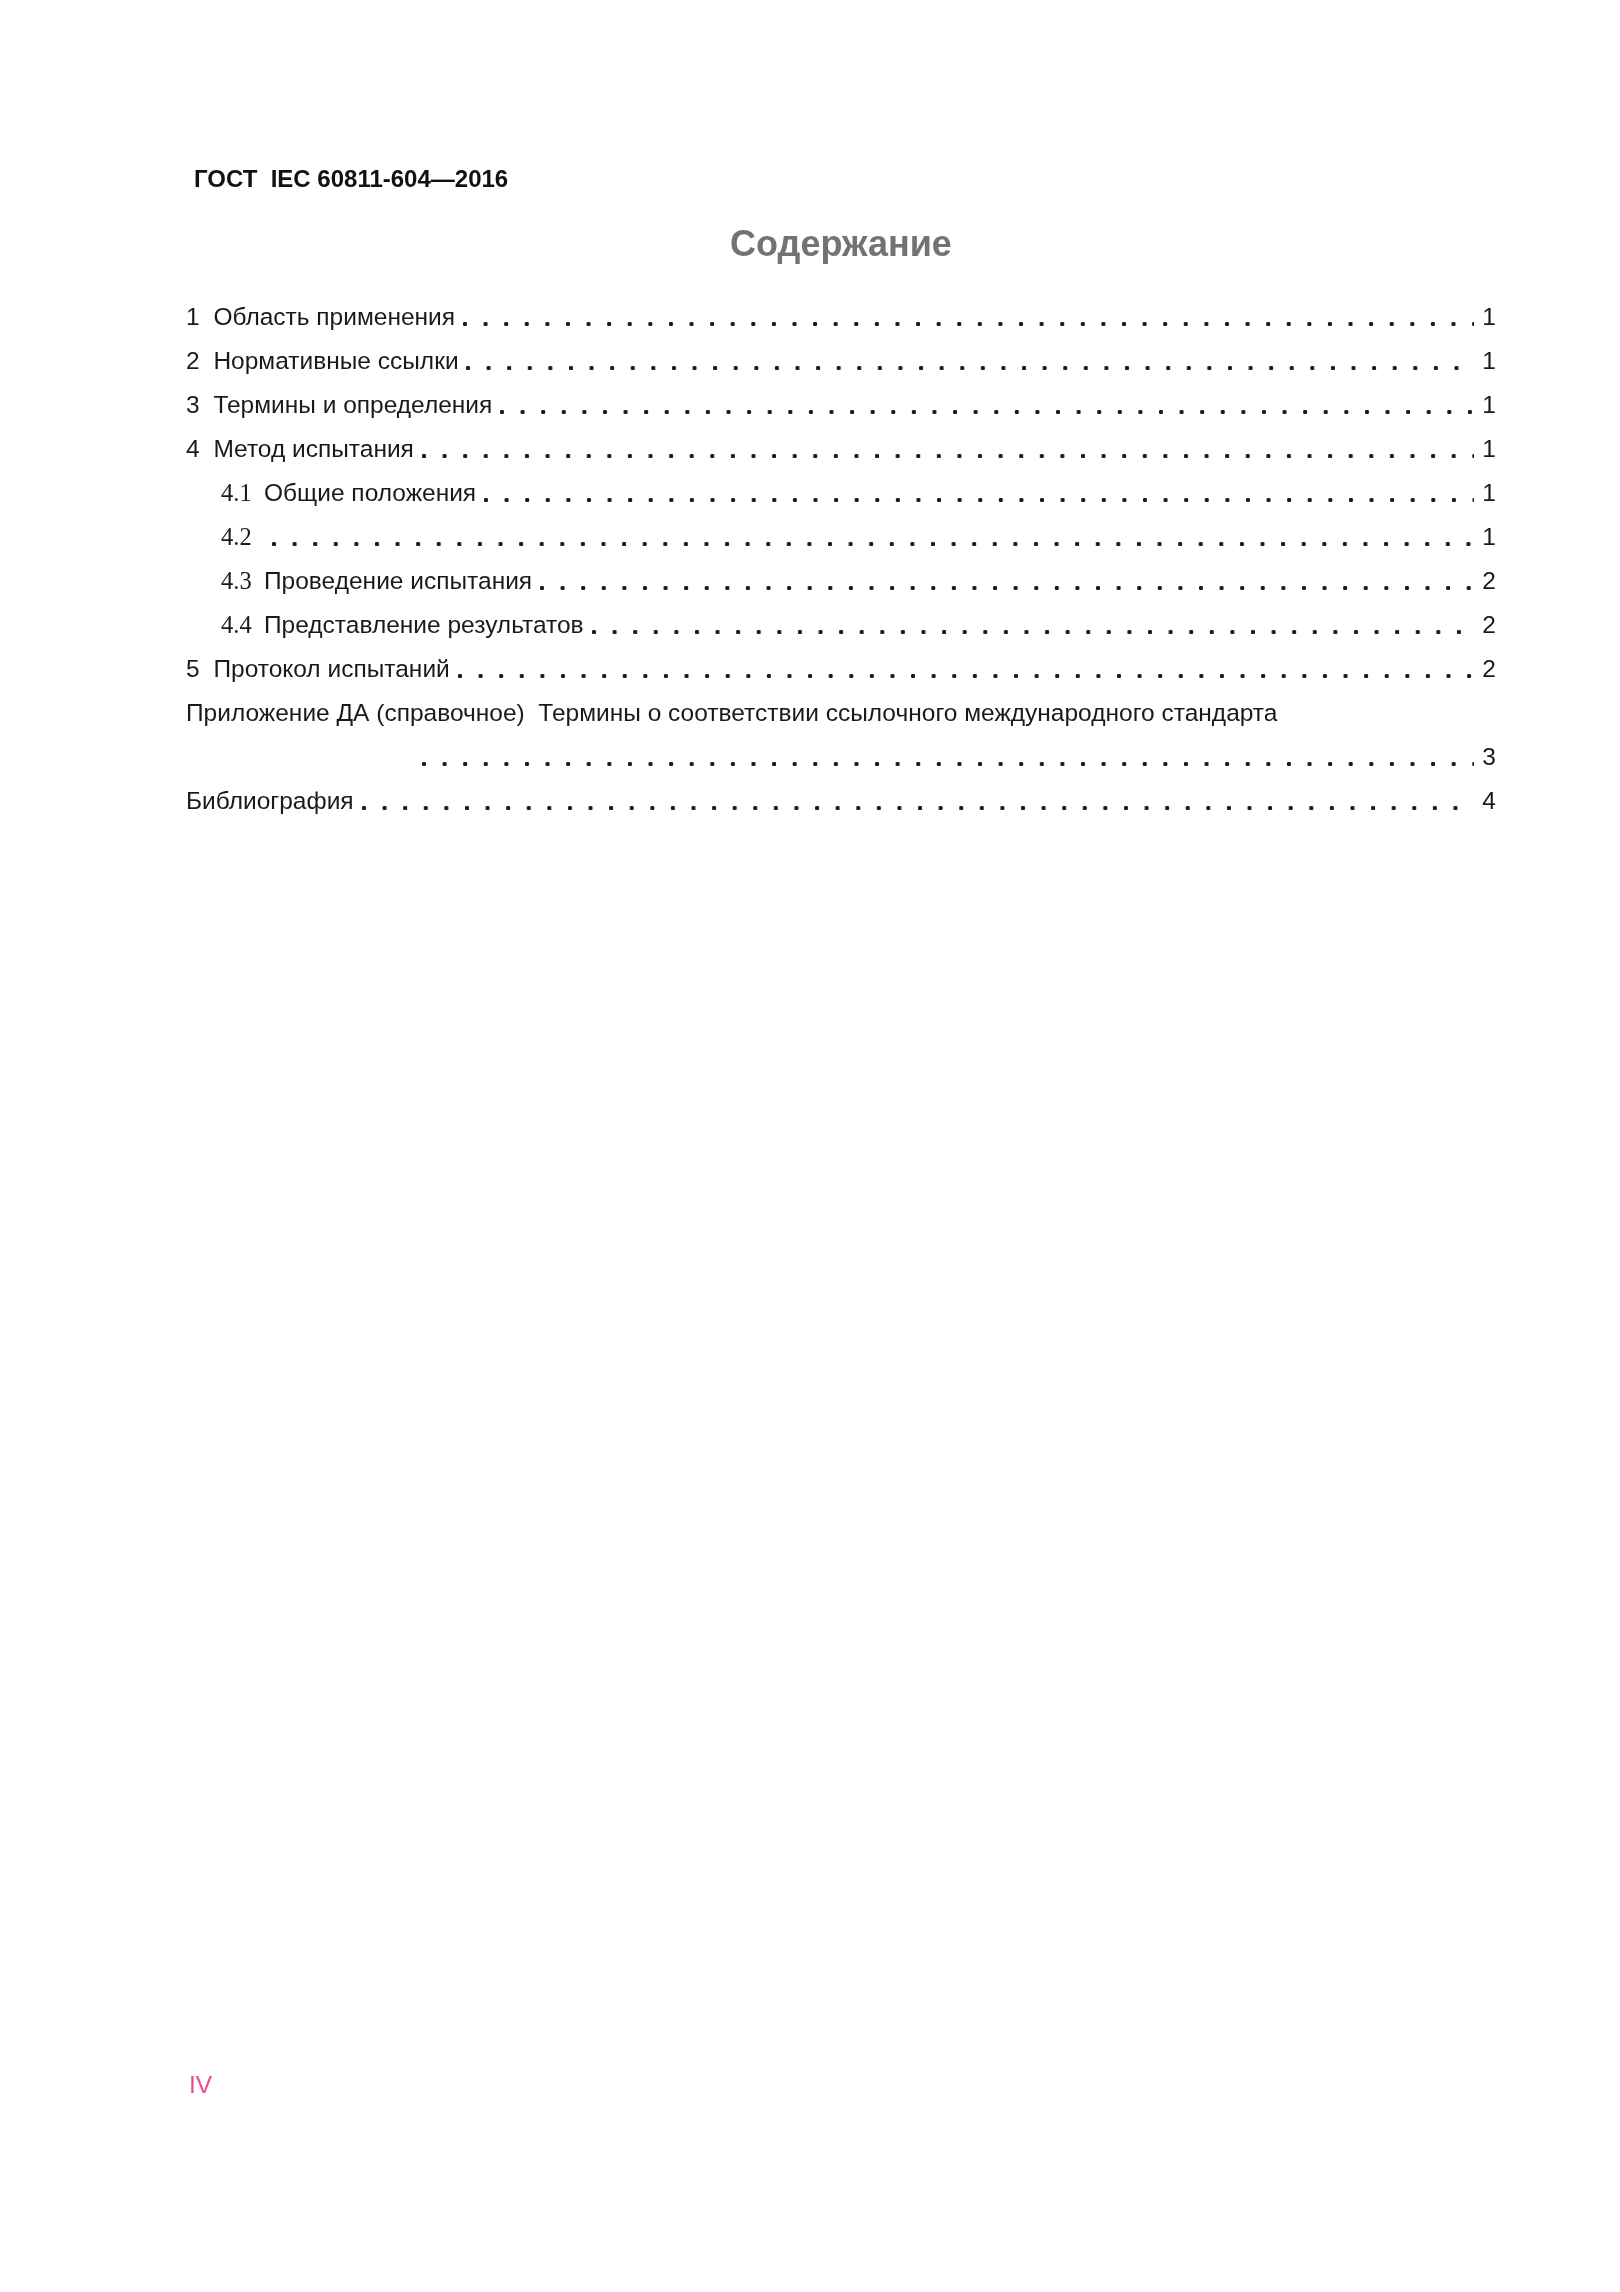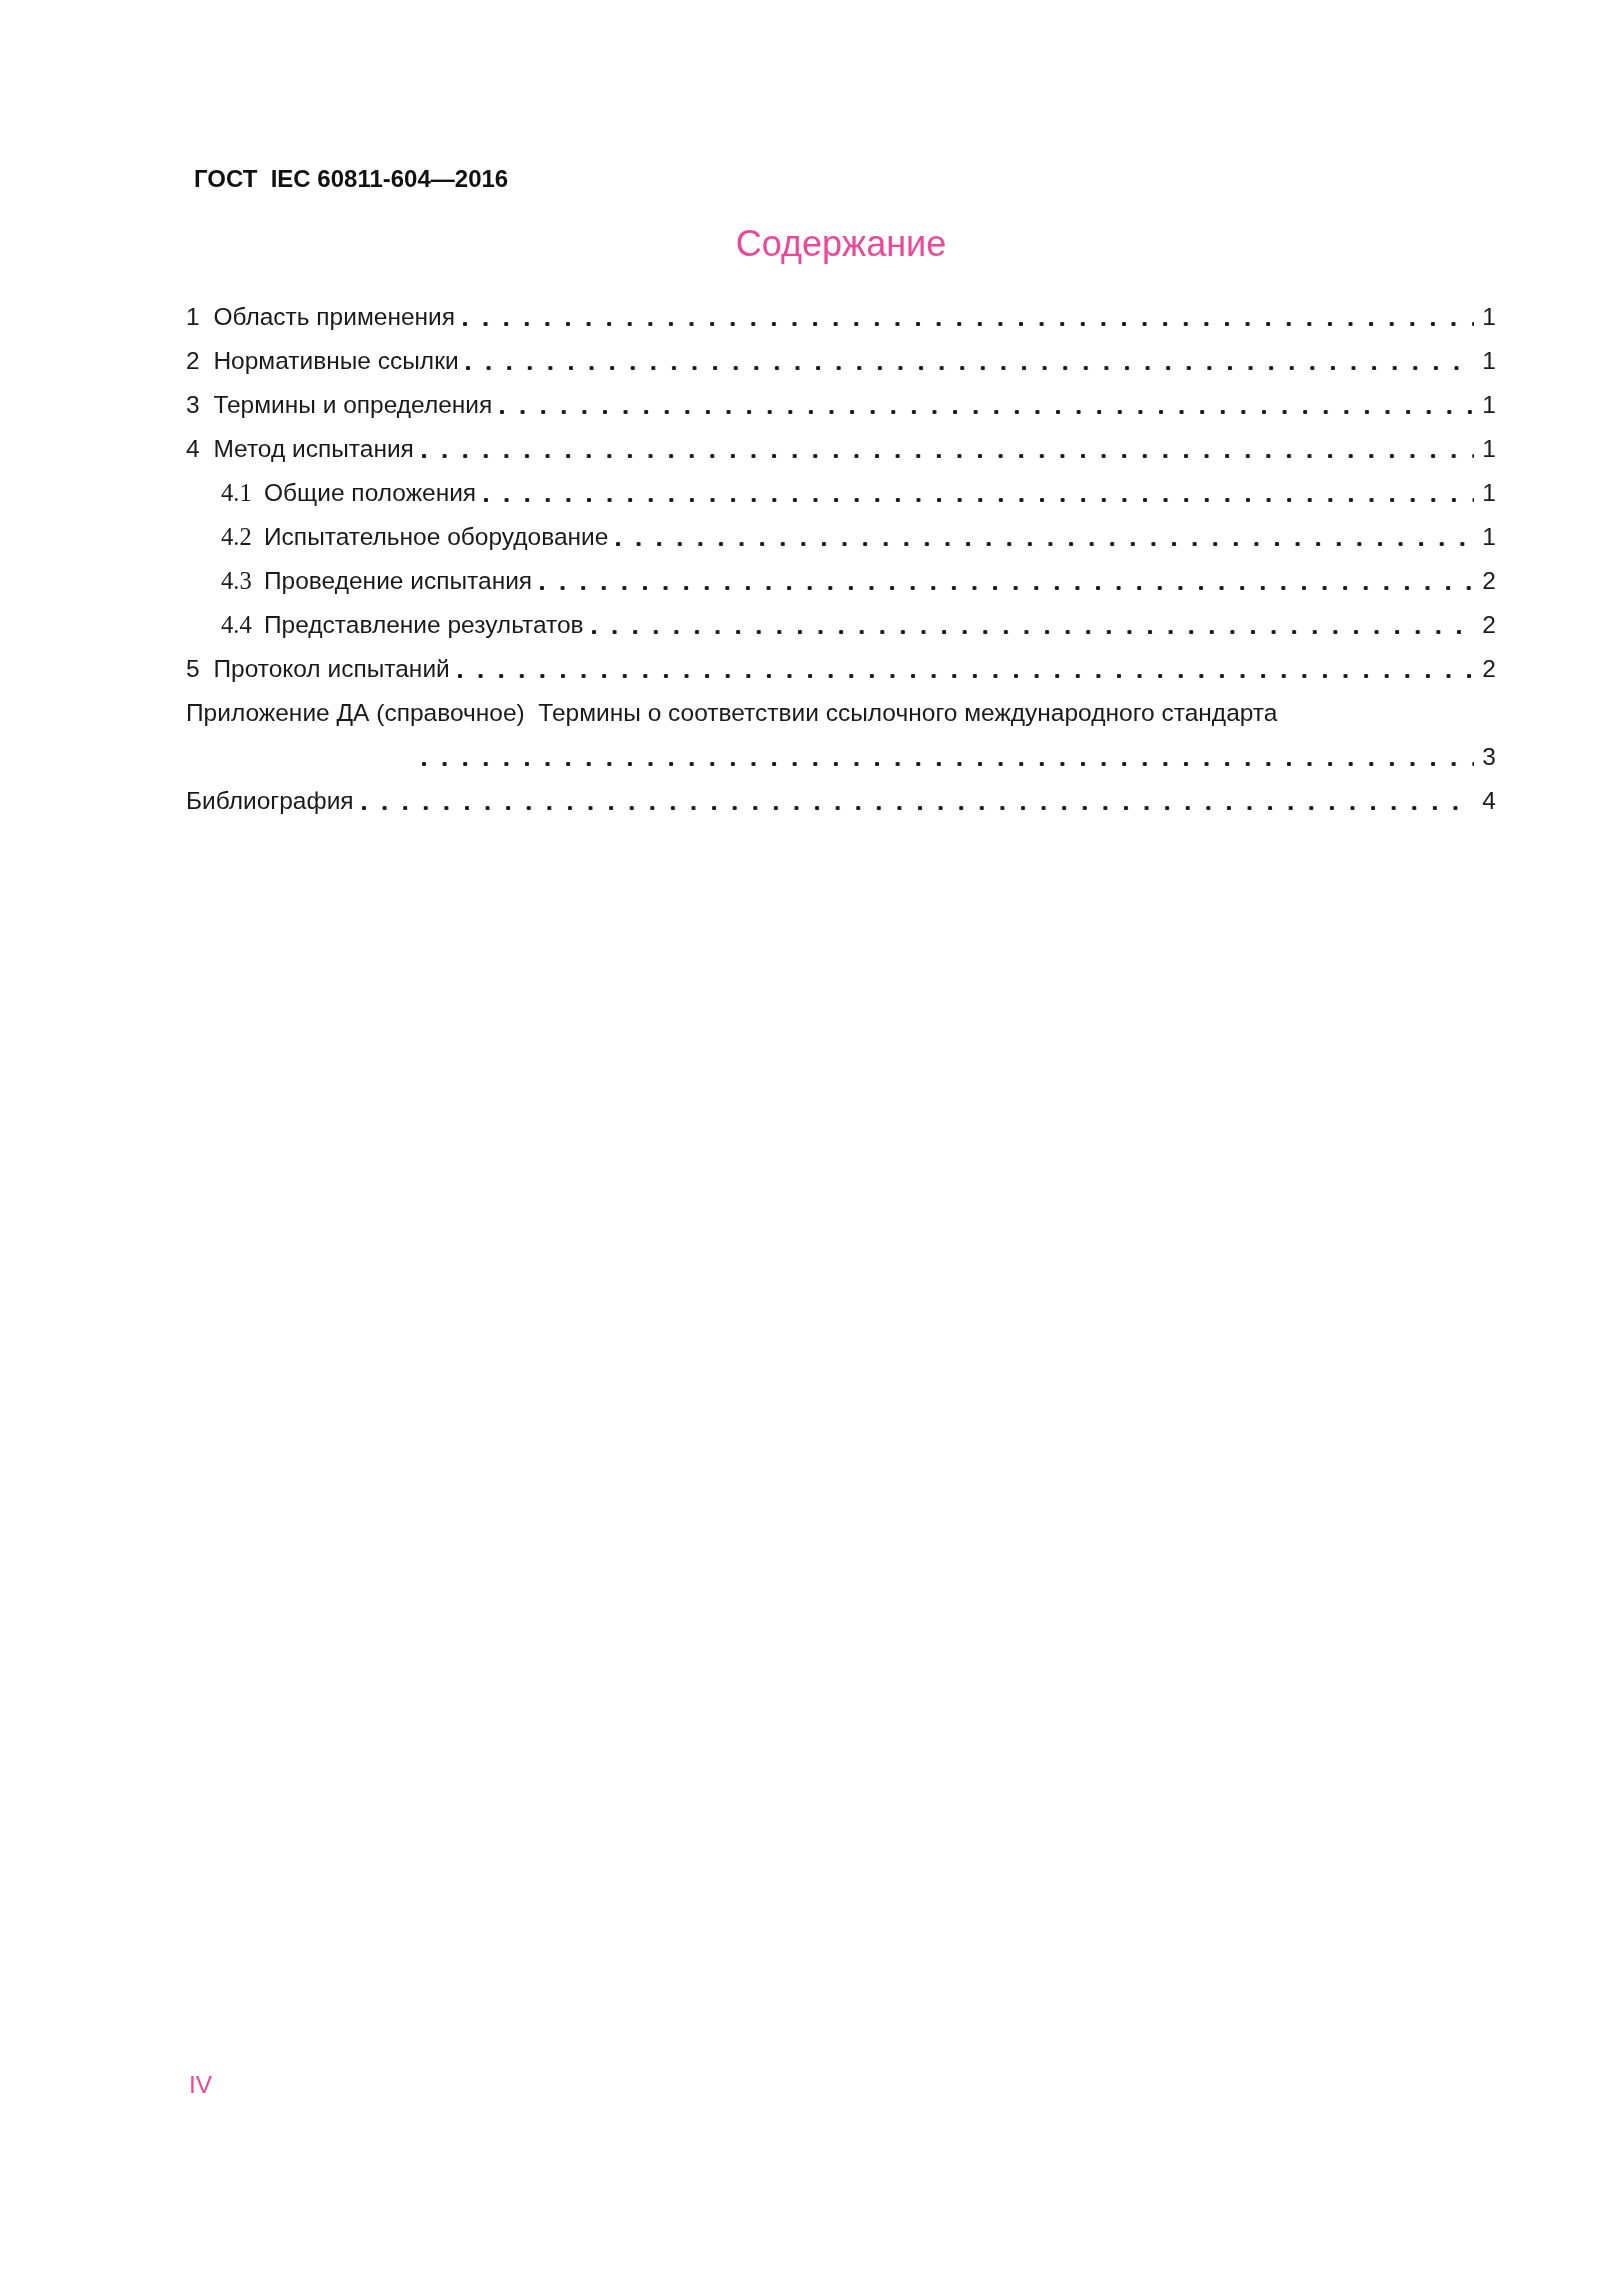--- a/index.html
+++ b/index.html
@@ -32,22 +32,22 @@
     width: 1310px;
   }
   .doc-title {
     position: absolute;
     top: 223px;
     left: 0;
     right: 0;
     margin: 0;
     text-align: center;
     font-size: 36px;
-    font-weight: normal;
-    color: #ec4899;
+    font-weight: bold;
+    color: #737373;
   }
   .toc {
     position: absolute;
     top: 295px;
     left: 0;
     right: 0;
   }
   .row {
     display: flex;
     height: 44px;
@@ -131,21 +131,20 @@
     <span class="page-num">1</span>
   </div>
         <div class="row sub">
     <span class="num">4.1</span>
     <span class="label">Общие положения</span>
     <span class="leader"></span>
     <span class="page-num">1</span>
   </div>
         <div class="row sub">
     <span class="num">4.2</span>
-    <span class="label">Испытательное оборудование</span>
     <span class="leader"></span>
     <span class="page-num">1</span>
   </div>
         <div class="row sub">
     <span class="num">4.3</span>
     <span class="label">Проведение испытания</span>
     <span class="leader"></span>
     <span class="page-num">2</span>
   </div>
         <div class="row sub">

